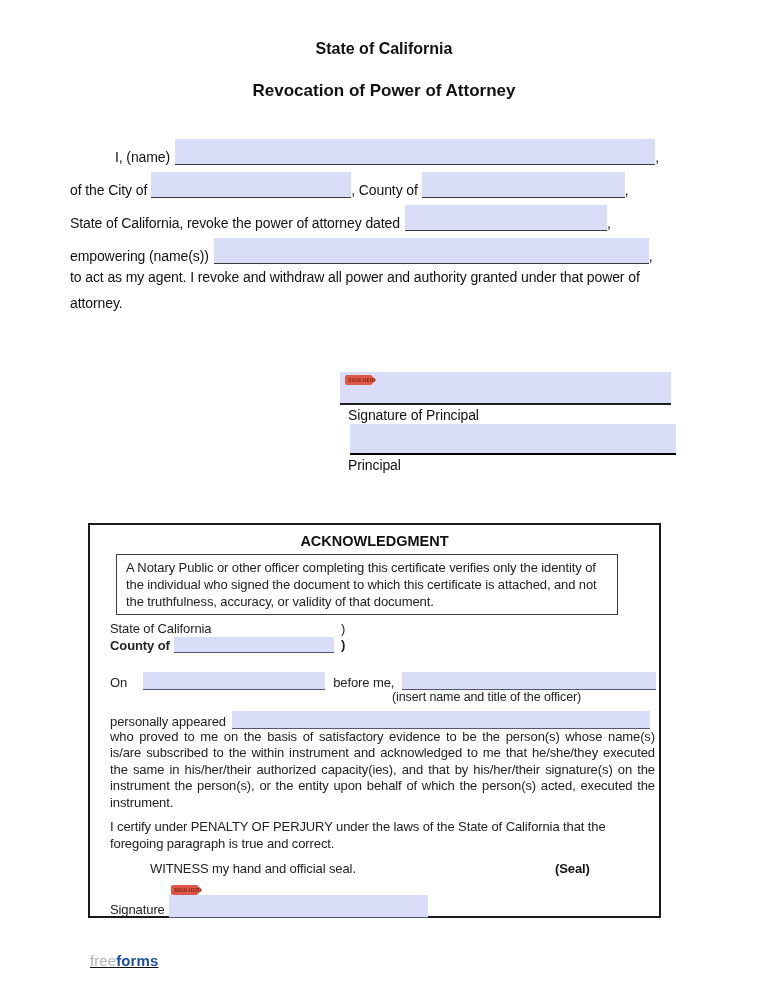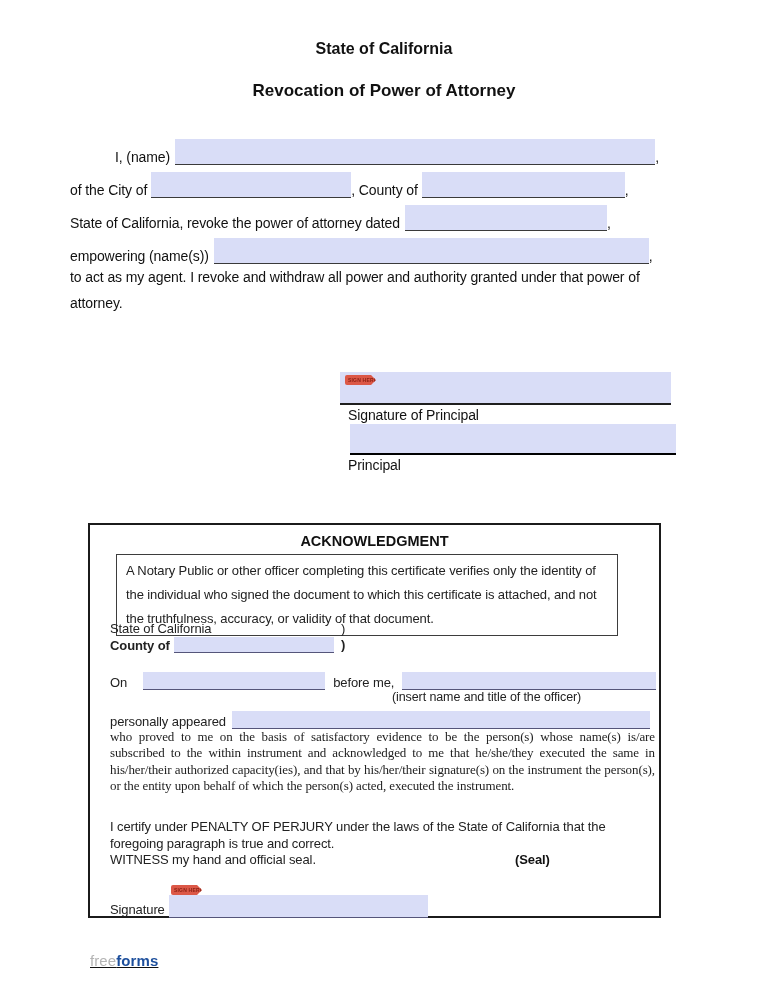--- a/index.html
+++ b/index.html
@@ -46,41 +46,41 @@
            letter-spacing:0.2px;white-space:nowrap;}
   .tag-principal{left:5px;top:3px;}
   .tag-notary{left:81px;top:360px;}
 
   
   .ackbox{position:absolute;left:88px;top:523px;width:573px;height:395px;
           border:2px solid #1b1b1b;box-sizing:border-box;font-size:13px;color:#222;}
   .acktitle{position:absolute;top:8px;left:0;width:100%;text-align:center;
             font-size:14.5px;font-weight:bold;color:#111;}
   .disclaimer{position:absolute;left:26px;top:29px;width:502px;box-sizing:border-box;
-              border:1.2px solid #3d3d3d;padding:4px 9px;font-size:13px;line-height:24px;
+              border:1.2px solid #3d3d3d;padding:4px 9px;font-size:13px;line-height:17px;
               letter-spacing:-0.1px;}
   .ackrow{position:absolute;left:20px;white-space:nowrap;letter-spacing:-0.1px;}
   .r-state{top:96px;}
   .r-county{top:112px;font-weight:bold;}
   .r-on{top:147px;}
   .r-appeared{top:186px;}
-  .r-witness{top:327px;}
+  .r-witness{top:336px;margin-left:40px;}
   .r-sig{top:370px;}
   .paren{position:absolute;left:231px;}
   .afield{display:inline-block;background:var(--field-fill,#d9ddf7);
           border-bottom:1px solid #55557a;height:15px;vertical-align:-3px;}
   .af-county{width:160px;margin-left:4px;}
   .af-on{width:182px;height:17px;margin-left:16px;}
   .af-officer{width:254px;height:17px;margin-left:8px;}
   .beforeme{margin-left:8px;}
   .af-appeared{width:418px;height:17px;margin-left:6px;}
   .af-notarysig{width:259px;height:22px;margin-left:4px;vertical-align:-4px;}
   .hint{position:absolute;left:302px;top:165px;font-size:12.5px;letter-spacing:-0.1px;}
   .proof{position:absolute;left:20px;top:204px;width:545px;font-size:13px;
-         line-height:16.4px;text-align:justify;letter-spacing:-0.1px;font-family:Liberation Serif, serif;}
+         line-height:16.4px;text-align:justify;letter-spacing:-0.1px;}
   .certify{position:absolute;left:20px;top:294px;width:545px;font-size:13px;
            line-height:16.5px;letter-spacing:-0.1px;}
   .seal{position:absolute;left:405px;font-weight:bold;color:#111;}
 
   
   .brand{position:absolute;left:90px;top:952px;font-size:15px;letter-spacing:0.1px;text-decoration:underline;}
   .brand .free{color:var(--brand-gray,#b4b4b4);}
   .brand .forms{color:var(--brand-blue,#1d4f9c);font-weight:bold;}
 </style>
 </head>

